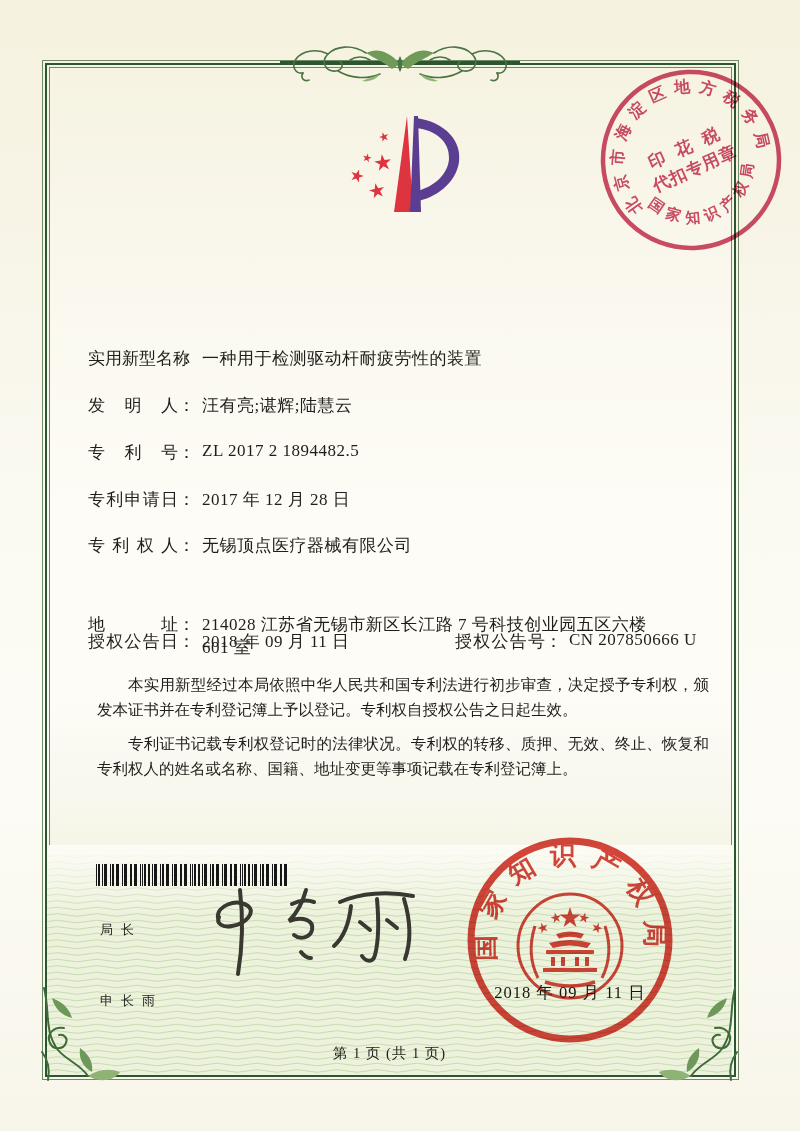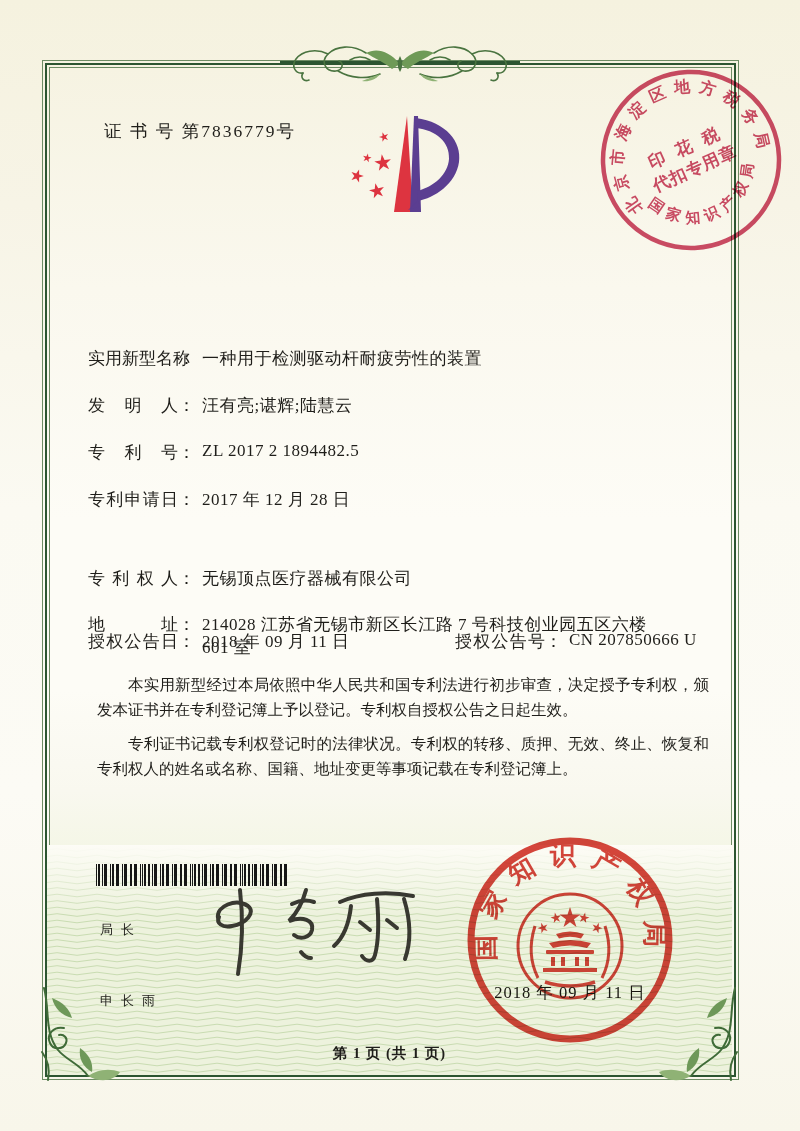--- a/index.html
+++ b/index.html
@@ -33,21 +33,21 @@
   .paras{position:absolute;left:88px;top:663px;width:630px;font-size:15.5px;line-height:25px;
     text-align:justify;z-index:2;}
   .paras p{margin:9px;text-indent:2em;}
   .director{position:absolute;left:100px;z-index:3;font-size:13px;letter-spacing:8px;white-space:nowrap;}
   .sig{position:absolute;left:188px;top:878px;z-index:3;}
   .barcode{position:absolute;left:96px;top:864px;z-index:3;}
   .seal{position:absolute;left:463px;top:833px;z-index:3;opacity:.93;mix-blend-mode:multiply;}
   .seal-date{position:absolute;left:470px;top:982px;width:200px;text-align:center;font-size:16.5px;
     letter-spacing:1px;z-index:4;color:#17160f;white-space:nowrap;}
   .footer{position:absolute;left:42px;top:1044px;width:695px;text-align:center;font-size:14.5px;
-    letter-spacing:1px;z-index:3;font-weight:bold;}
+    letter-spacing:1px;z-index:3;}
   .stamp{position:absolute;left:593px;top:62px;z-index:5;opacity:.9;mix-blend-mode:multiply;}
   .flourish{position:absolute;left:280px;top:38px;z-index:4;}
   .corner{position:absolute;z-index:4;}
   .logo{position:absolute;left:328px;top:102px;z-index:2;}
   svg text{font-family:"Liberation Serif","DejaVu Serif",serif;}
 </style>
 </head>
 <body>
 
 <div class="page">
@@ -132,21 +132,20 @@
         <path d="M10,6 C16,28 10,50 24,68 C32,78 46,82 54,94"></path>
         <path d="M30,46 C20,44 12,52 16,61 C19,68 29,68 32,61 C34,56 30,52 25,53"></path>
         <path d="M18,16 q16,6 20,20 q-16,-4 -20,-20 Z" fill="#6e9859" stroke="none"></path>
         <path d="M46,66 q14,10 12,24 q-14,-8 -12,-24 Z" fill="#6e9859" stroke="none"></path>
         <path d="M54,94 C64,87 76,86 86,90 C80,99 66,101 54,94 Z" fill="#8fb275" stroke="none"></path>
         <path d="M8,70 C14,78 16,88 14,98"></path>
       </g>
     </g>
   </svg>
 
-  <div class="cert-no">证 书 号 第7836779号</div>
 
   <svg class="logo" width="140" height="120" viewBox="0 0 140 120">
     <defs>
       <path id="star" d="M0,-1 L0.2245,-0.309 L0.9511,-0.309 L0.3633,0.118 L0.5878,0.809 L0,0.382 L-0.5878,0.809 L-0.3633,0.118 L-0.9511,-0.309 L-0.2245,-0.309 Z"></path>
     </defs>
     <g fill="#dd3440">
       <use href="#star" transform="translate(56,35) rotate(-18) scale(5)"></use>
       <use href="#star" transform="translate(39,56) rotate(12) scale(4.6)"></use>
       <use href="#star" transform="translate(55,61) rotate(-8) scale(8.8)"></use>
       <use href="#star" transform="translate(29,74) rotate(18) scale(6.8)"></use>
@@ -167,21 +166,21 @@
     </div>
     <div class="frow" style="top:394px">
       <span class="flabel">发明人</span><span class="colon">：</span><span class="fvalue">汪有亮;谌辉;陆慧云</span>
     </div>
     <div class="frow" style="top:441px">
       <span class="flabel">专利号</span><span class="colon">：</span><span class="fvalue">ZL 2017 2 1894482.5</span>
     </div>
     <div class="frow" style="top:488px">
       <span class="flabel">专利申请日</span><span class="colon">：</span><span class="fvalue">2017 年 12 月 28 日</span>
     </div>
-    <div class="frow" style="top:567px">
+    <div class="frow" style="top:534px">
       <span class="flabel">专利权人</span><span class="colon">：</span><span class="fvalue">无锡顶点医疗器械有限公司</span>
     </div>
     <div class="frow" style="top:613px">
       <span class="flabel">地址</span><span class="colon">：</span><span class="fvalue" style="max-width:520px;white-space:normal;"><span>214028 江苏省无锡市新区长江路 7 号科技创业园五区六楼</span><span class="l2">601 室</span></span>
     </div>
     <div class="frow" style="top:630px">
       <span class="flabel">授权公告日</span><span class="colon">：</span><span class="fvalue">2018 年 09 月 11 日</span>
       <span class="frow-right">
         <span class="flabel">授权公告号</span><span class="colon">：</span><span class="fvalue">CN 207850666 U</span>
       </span>

